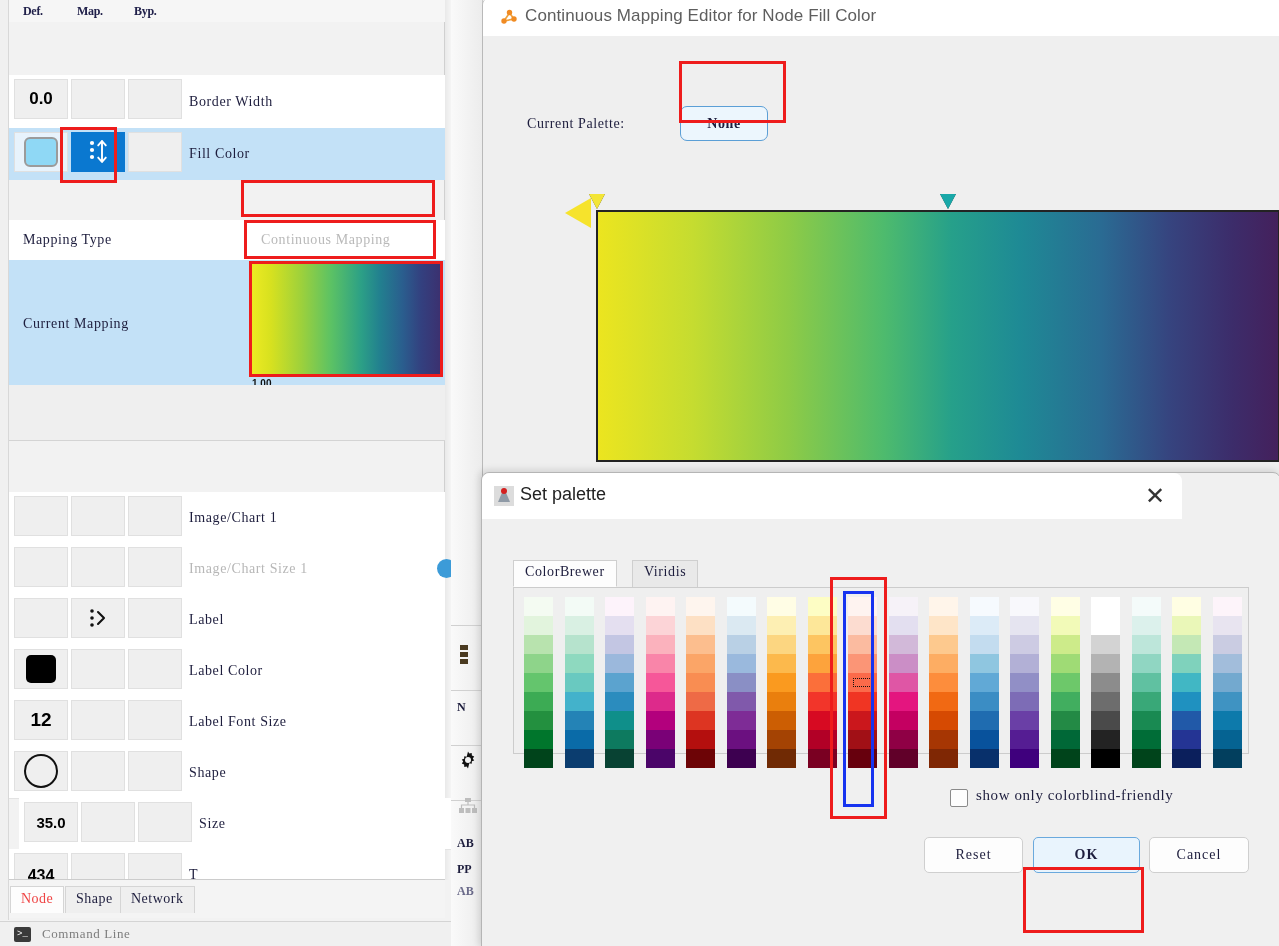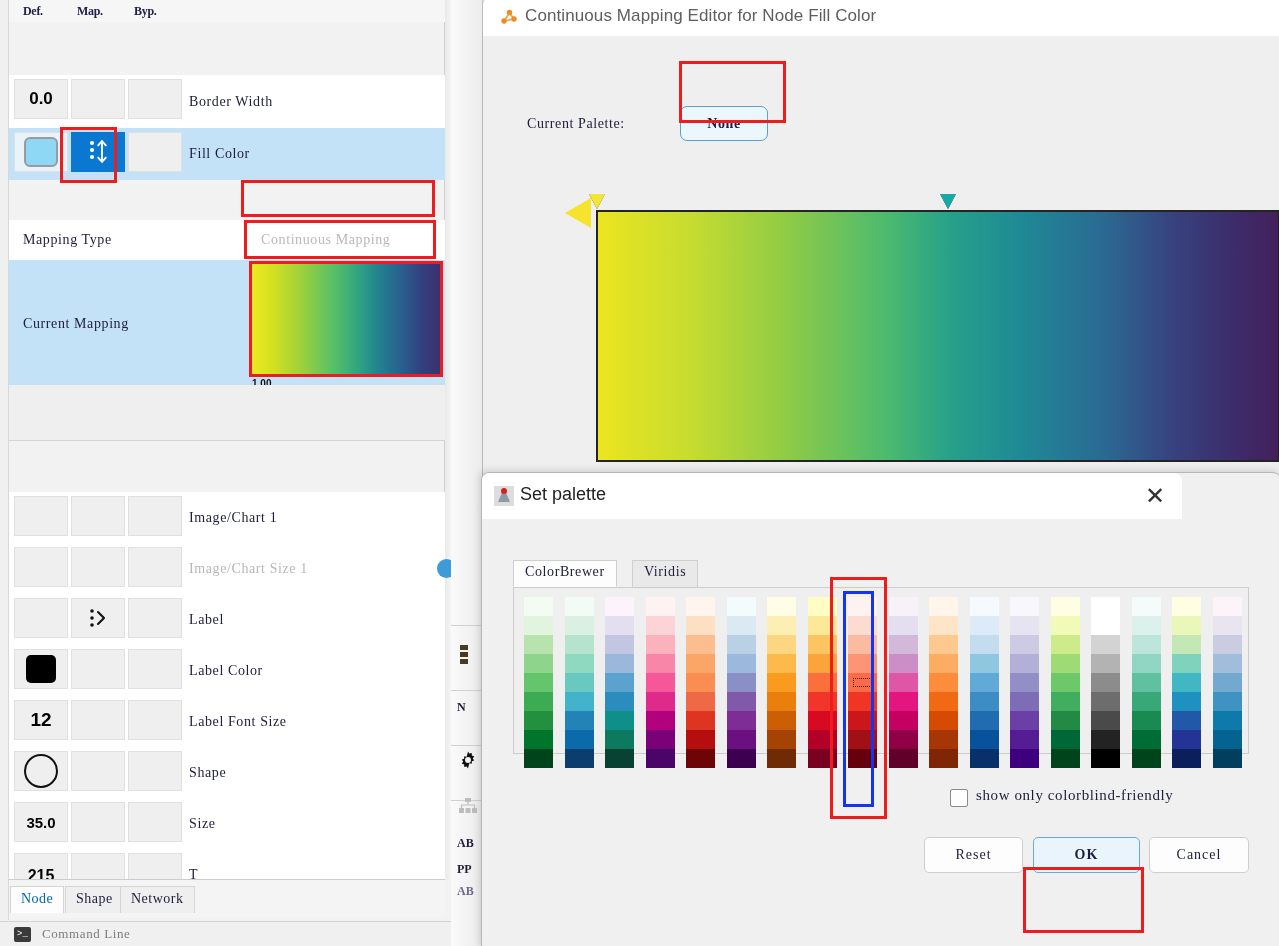--- a/index.html
+++ b/index.html
@@ -70,21 +70,21 @@
   #mini-grad{position:absolute;left:252px;top:264px;width:188px;height:110px;
     background:linear-gradient(to right,#edea22 0%,#d7e11f 10%,#9ed13b 26%,#5cc264 42%,#2ca086 58%,#22808f 68%,#2a5e8e 80%,#33407f 90%,#3b3170 100%);}
   #mini-grad-val{position:absolute;left:252px;top:378px;
     font-family:"Liberation Sans",sans-serif;font-size:10px;font-weight:bold;color:#111;}
 
   
   #panel-tabs{position:absolute;left:9px;top:879px;width:436px;height:38px;background:#f4f4f4;border-top:1px solid #ccc;}
   .ptab{position:absolute;top:6px;height:27px;padding:4px 10px 0;box-sizing:border-box;
     font-family:"Liberation Serif",serif;font-size:14px;color:#1d1d3d;letter-spacing:.5px;
     background:#efefef;border:1px solid #d5d5d5;border-bottom:none;}
-  .ptab.active{background:#fdfdfd;color:#0369a1;}
+  .ptab.active{background:#fdfdfd;color:#ef4444;}
 
   #cmdbar{position:absolute;left:0;top:921px;width:459px;height:25px;background:#f0f0f0;border-top:1px solid #d4d4d4;}
   #cmd-icon{position:absolute;left:14px;top:5px;width:17px;height:15px;background:#3a3a3a;border-radius:2px;
      color:#fff;font-family:"Liberation Mono",monospace;font-size:9px;line-height:15px;text-align:center;}
   #cmd-label{position:absolute;left:42px;top:4px;font-family:"Liberation Serif",serif;font-size:13px;color:#7d7d7d;letter-spacing:.6px;}
 
   
   #strip{position:absolute;left:451px;top:0;width:31px;height:946px;
      background:linear-gradient(to right,#fafafa,#ececec);border-right:1px solid #c9c9c9;overflow:hidden;}
   .strip-sep{position:absolute;left:0;width:31px;height:1px;background:#d0d0d0;}
@@ -265,32 +265,32 @@
 
   <div class="row" style="top:747px;height:51px;">
     <div class="cell c1">
         <span class="sw-circle"></span>
       </div>
     <div class="cell c2"></div>
     <div class="cell c3"></div>
     <div class="rowlabel">Shape</div>
   </div>
 
-  <div class="row" style="top:798px;height:51px;">
+  <div class="row" style="top:798px;height:51px;margin-left:10px;">
     <div class="cell c1">
         <span class="sw-num" style="font-size:15px">35.0</span>
       </div>
     <div class="cell c2"></div>
     <div class="cell c3"></div>
     <div class="rowlabel">Size</div>
   </div>
 
   <div class="row" style="top:849px;height:34px;overflow:hidden;">
     <div class="cell c1">
-        <span class="sw-num" style="font-size:16px;top:22px">215</span>
+        <span class="sw-num" style="font-size:16px;top:22px">434</span>
       </div>
     <div class="cell c2"></div>
     <div class="cell c3"></div>
     <div class="rowlabel" style="top:26px">T</div>
   </div>
 
   <div id="panel-tabs">
     <div class="ptab active" style="left:1px;">Node</div>
     <div class="ptab" style="left:56px;">Shape</div>
     <div class="ptab" style="left:111px;">Network</div>

